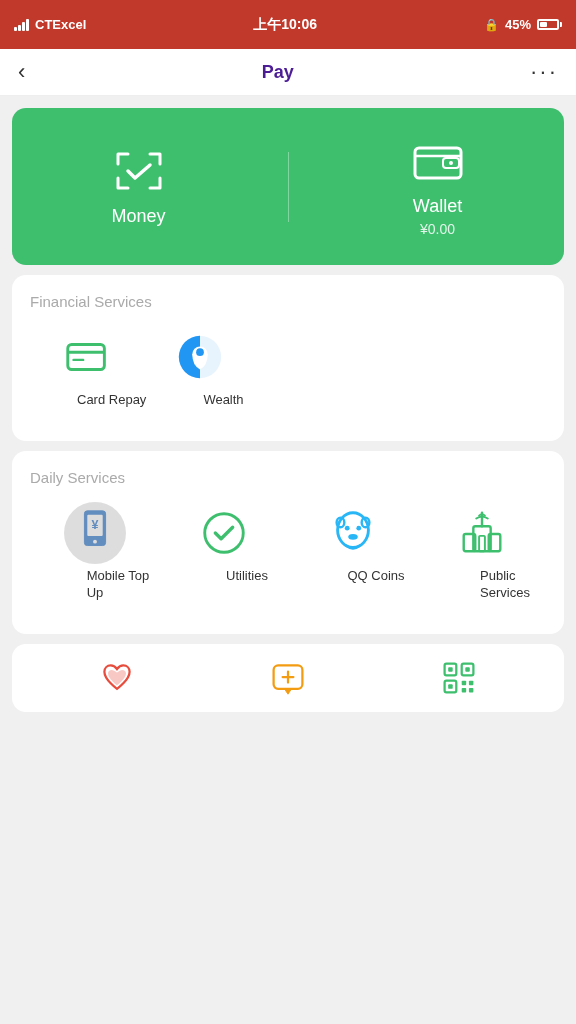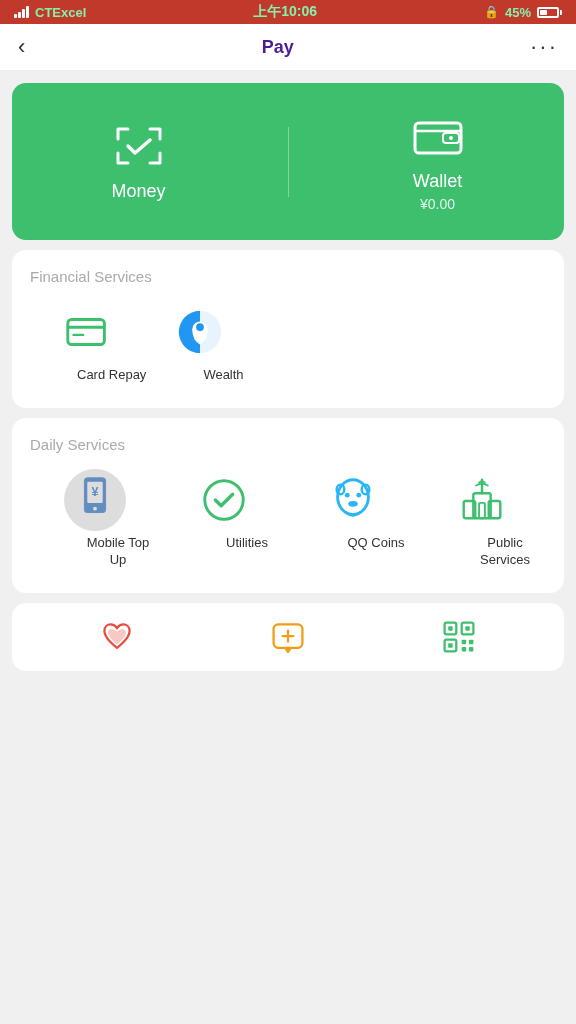--- a/index.html
+++ b/index.html
@@ -8,26 +8,26 @@
       width: 576px;
       min-height: 1024px;
       font-family: -apple-system, BlinkMacSystemFont, 'Helvetica Neue', Arial, sans-serif;
       background: #f0f0f0;
       overflow-x: hidden;
     }
 
     
     .status-bar {
       background: #c0392b;
-      color: #86efac;
+      color: #ffffff;
       display: flex;
       justify-content: space-between;
       align-items: center;
       padding: 6px 14px;
-      height: 24px;
+      height: 49px;
       font-size: 13px;
       font-weight: 600;
     }
     .status-left { display: flex; align-items: center; gap: 6px; }
     .status-right { display: flex; align-items: center; gap: 6px; }
     .signal-bars { display: flex; align-items: flex-end; gap: 1px; }
     .signal-bars span {
       background: white;
       width: 3px;
       border-radius: 1px;
@@ -77,21 +77,21 @@
       display: flex; align-items: center; justify-content: center;
     }
     .green-card-item .label { font-size: 18px; font-weight: 500; }
     .green-card-item .sublabel { font-size: 14px; color: rgba(255,255,255,0.85); margin-top: -6px; text-align: right; }
 
     
     .section-card {
       background: white;
       margin: 10px 12px 0 12px;
       border-radius: 14px;
-      padding: 18px 18px 24px 18px;
+      padding: 18px 18px 32px 18px;
     }
     .section-title {
       font-size: 15px;
       color: #aaa;
       margin-bottom: 20px;
     }
     .services-grid {
       display: flex;
       flex-wrap: wrap;
       gap: 10px;
@@ -104,21 +104,20 @@
       min-width: 80px;
       cursor: pointer;
     }
     .service-icon {
       width: 54px; height: 54px;
       display: flex; align-items: center; justify-content: center;
     }
     .service-label {
       font-size: 13px;
       color: #333;
-      text-align: center;
       line-height: 1.3;
       margin-left: 47px;
     }
 
     
     .daily-grid {
       display: grid;
       grid-template-columns: repeat(4, 1fr);
       row-gap: 24px;
     }

